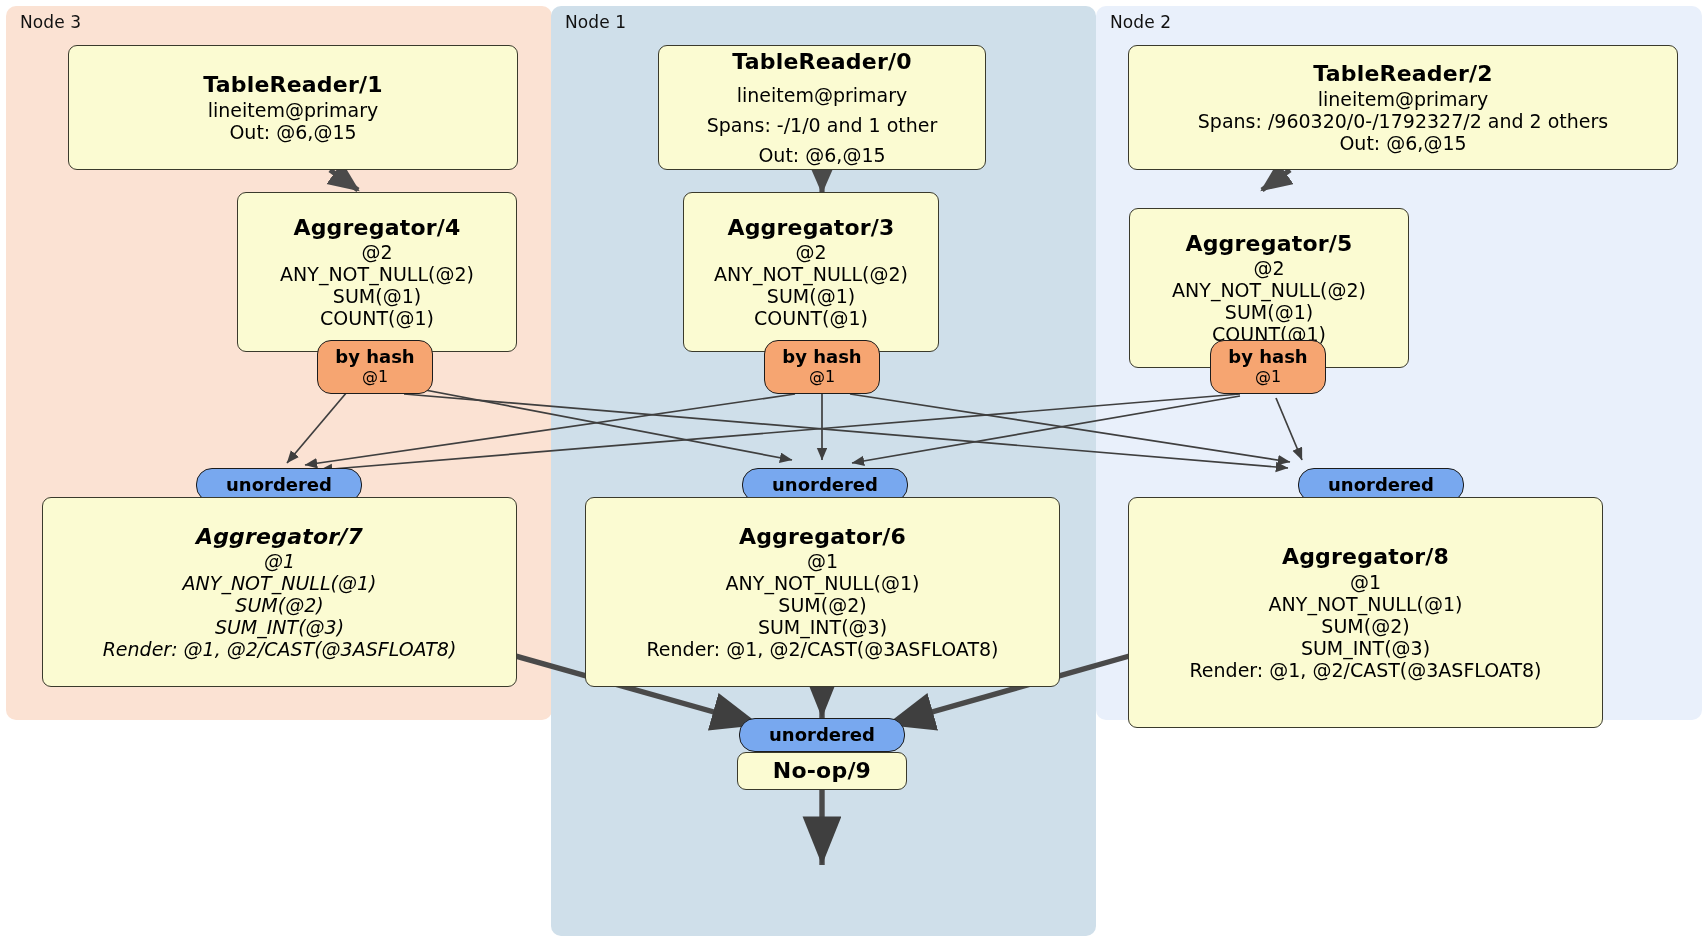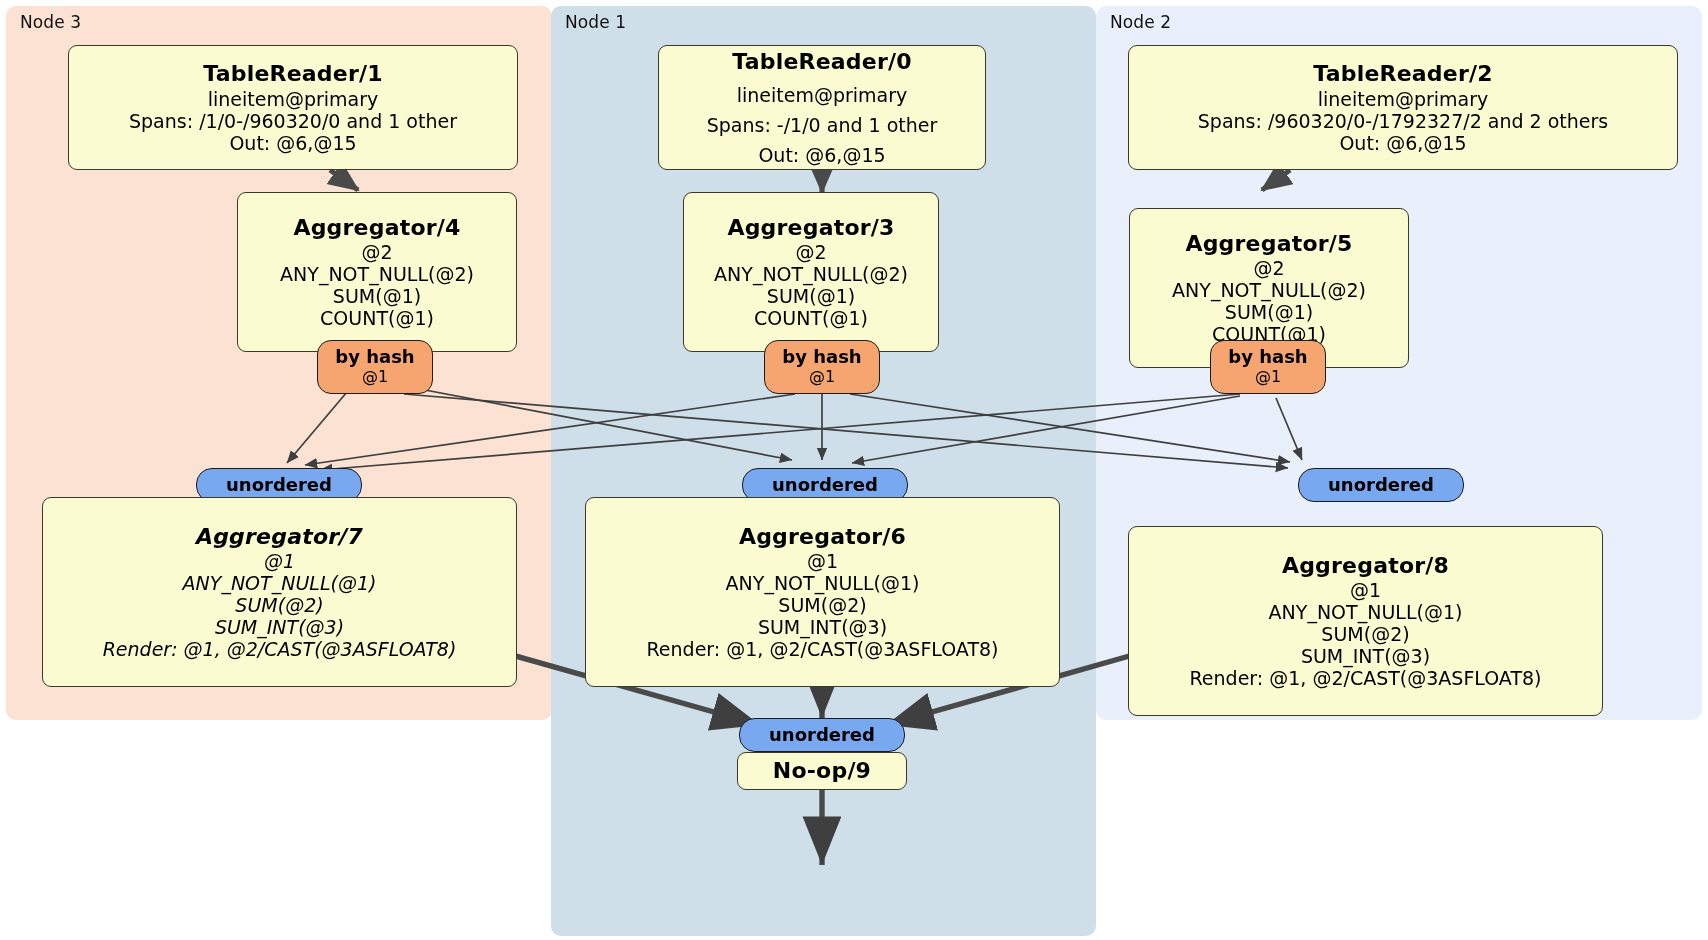--- a/index.html
+++ b/index.html
@@ -86,21 +86,20 @@
       <path d="M822,685 L822,718" marker-end="url(#ahS)"></path>
       <path d="M1140,653 L886,725" marker-end="url(#ahS)"></path>
 
       <path d="M822,785 L822,865" marker-end="url(#ahS)"></path>
     </g>
   </svg>
 
   <div class="node proc" style="left:68px;top:45px;width:450px;height:125px;">
     <div class="t">TableReader/1</div>
     <div class="l">lineitem@primary</div>
-    <div class="l">Spans: /1/0-/960320/0 and 1 other</div>
     <div class="l">Out: @6,@15</div>
   </div>
 
   <div class="node proc" style="left:658px;top:45px;width:328px;height:125px;gap:8px;">
     <div class="t">TableReader/0</div>
     <div class="l">lineitem@primary</div>
     <div class="l">Spans: -/1/0 and 1 other</div>
     <div class="l">Out: @6,@15</div>
   </div>
 
@@ -173,21 +172,21 @@
 
   <div class="node proc" style="left:585px;top:497px;width:475px;height:190px;">
     <div class="t">Aggregator/6</div>
     <div class="l">@1</div>
     <div class="l">ANY_NOT_NULL(@1)</div>
     <div class="l">SUM(@2)</div>
     <div class="l">SUM_INT(@3)</div>
     <div class="l">Render: @1, @2/CAST(@3ASFLOAT8)</div>
   </div>
 
-  <div class="node proc" style="left:1128px;top:526px;width:475px;height:190px;">
+  <div class="node proc" style="left:1128px;top:497px;width:475px;height:231px;">
     <div class="t">Aggregator/8</div>
     <div class="l">@1</div>
     <div class="l">ANY_NOT_NULL(@1)</div>
     <div class="l">SUM(@2)</div>
     <div class="l">SUM_INT(@3)</div>
     <div class="l">Render: @1, @2/CAST(@3ASFLOAT8)</div>
   </div>
 
   <div class="node pill unord" style="left:739px;top:718px;width:166px;height:34px;">
     <div class="t">unordered</div>

